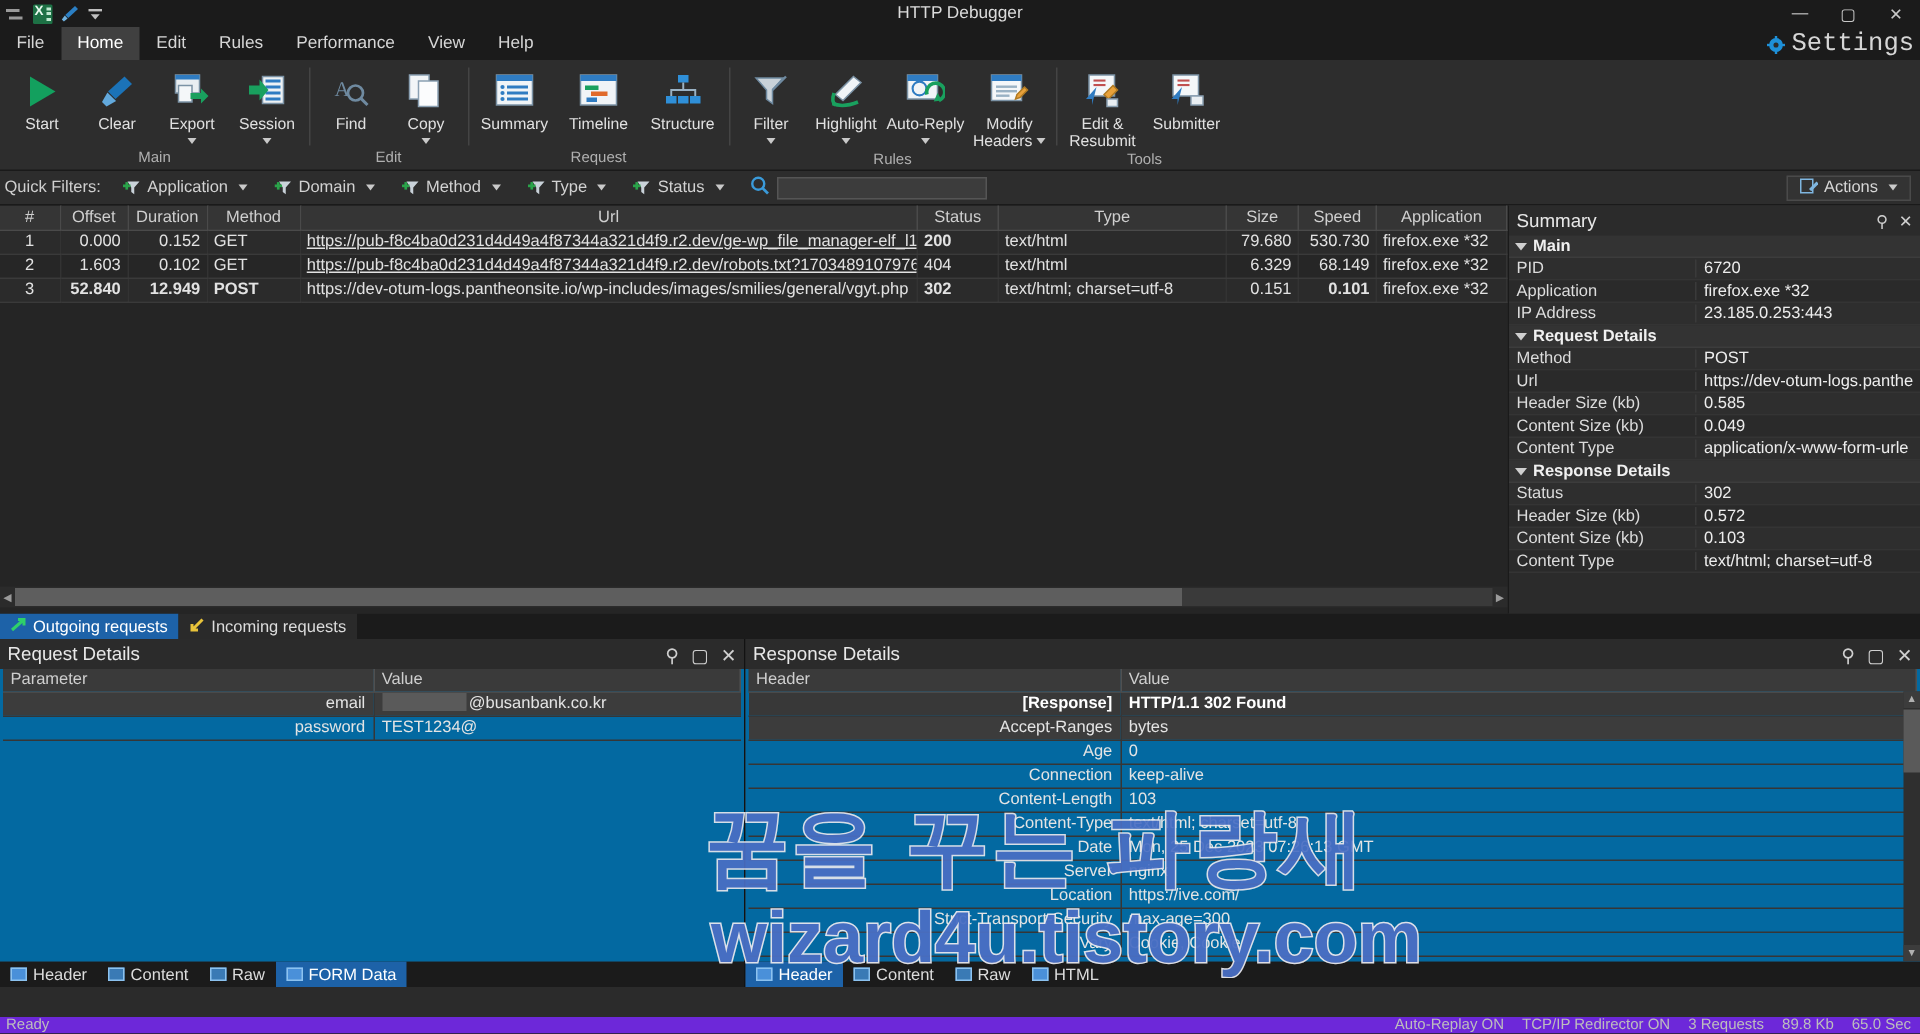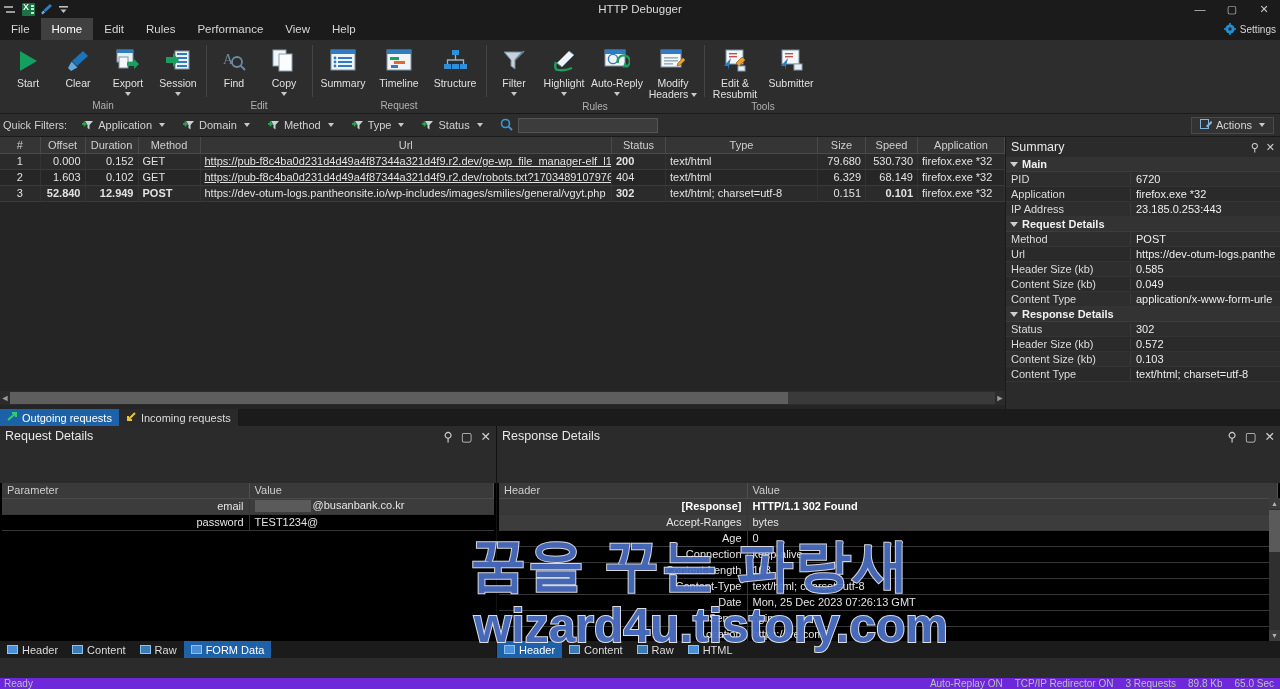--- a/index.html
+++ b/index.html
@@ -38,21 +38,21 @@
   }
   .wincontrols { margin-left: auto; display: flex; }
   .wc { width: 32px; height: 18px; display: flex; align-items: center; justify-content: center;
         color: #c8c8c8; font-size: 11px; }
 
   
   .menubar { height: 22px; background: #1b1b1b; display: flex; align-items: stretch; position: relative; }
   .menu-item { padding: 0 11px; display: flex; align-items: center; font-size: 11.5px; color: #d6d6d6; }
   .menu-item.active { background: #404040; color: #ffffff; }
   .settings-link { margin-left: auto; display: flex; align-items: center; gap: 4px;
-                   padding-right: 4px; color: #d6d6d6; font-size: 10px; }
+                   padding-right: 4px; color: #d6d6d6; font-size: 17px; font-family: Liberation Mono, monospace; }
   .gear { width: 12px; height: 12px; }
 
   
   .ribbon { height: 74px; background: #2d2d2d; display: flex; align-items: stretch;
             border-bottom: 1px solid #1a1a1a; position: relative; }
   .rgroup { display: flex; flex-direction: column; position: relative; padding: 2px 3px 0 3px; }
   .rgroup + .rgroup::before {
     content:""; position:absolute; left:0; top:5px; bottom:16px; width:1px; background:#444;
   }
   .rgroup-items { display: flex; align-items: flex-start; flex: 1; }
@@ -135,21 +135,21 @@
   .rtab.alt { background: #2a2a2a; }
 
   
   .dock { display: flex; height: 232px; }
   .pane { background: #2b2b2b; display: flex; flex-direction: column; }
   .pane.left { width: 497px; border-right: 1px solid #121212; }
   .pane.right { flex: 1; }
   .pane-head { height: 20px; display: flex; align-items: center; padding: 0 5px;
                font-size: 12.5px; color: #e8e8e8; }
   .pane-head .tools { margin-left: auto; display: flex; gap: 8px; align-items: center; color: #cfcfcf; }
-  .pane-body { flex: 1; position: relative; overflow: hidden; background: #000000; padding: 0 2px; margin-top: 37px; }
+  .pane-body { flex: 1; position: relative; overflow: hidden; background: #0369a1; padding: 0 2px; }
   table.kv { width: 100%; border-collapse: collapse; table-layout: fixed; }
   table.kv th {
     background: #3a3a3a; color: #cfcfcf; font-weight: normal; font-size: 11px; height: 15px;
     text-align: left; padding: 0 5px; border-right: 1px solid #505050; border-bottom: 1px solid #4a4a4a;
   }
   table.kv td { height: 16px; font-size: 11px; padding: 0 5px; color: #e4e4e4;
                 border-bottom: 1px solid #363636; white-space: nowrap; overflow: hidden; }
   table.kv td.k { border-right: 1px solid #363636; text-align: right; }
   table.kv tr.hl td { background: #3c3c3c; }
   table.kv tr.firstrow td { background: #383838; color: #ffffff; font-weight: bold; }

